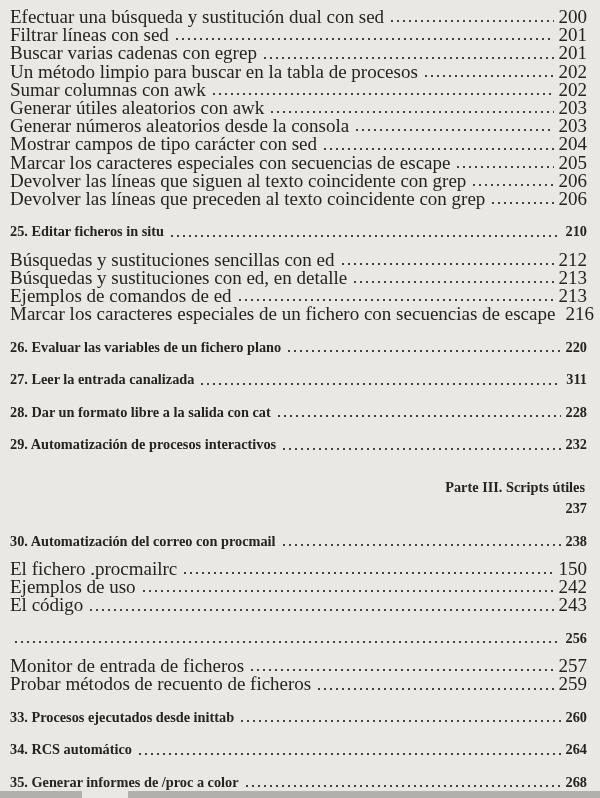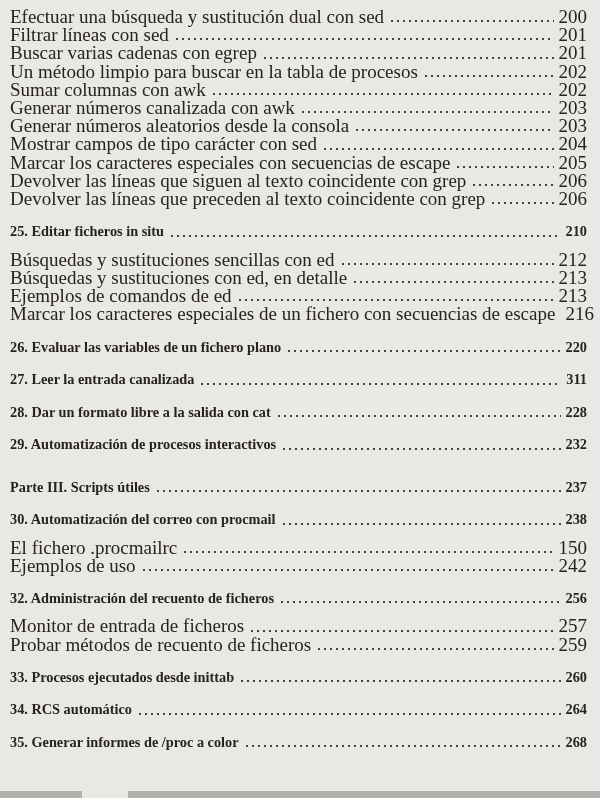--- a/index.html
+++ b/index.html
@@ -49,20 +49,21 @@
   }
   .kind-chapter,
   .kind-part {
     font-weight: 700;
     font-size: 14.3px;
     line-height: 18.5px;
     margin: 14px 0 10px 0;
   }
   .kind-part {
     margin-top: 24px;
+    flex-direction: column;
   }
   .scan-edge {
     position: absolute;
     bottom: 0;
     height: 7px;
     background: #b1b0ad;
   }
   .scan-edge-left {
     left: 0;
     width: 82px;
@@ -96,21 +97,21 @@
     <span class="label">Un método limpio para buscar en la tabla de procesos</span>
     <span class="leader"></span>
     <span class="pageno">202</span>
   </div>
       <div class="row kind-item">
     <span class="label">Sumar columnas con awk</span>
     <span class="leader"></span>
     <span class="pageno">202</span>
   </div>
       <div class="row kind-item">
-    <span class="label">Generar números canalizada con awk</span>
+    <span class="label">Generar útiles aleatorios con awk</span>
     <span class="leader"></span>
     <span class="pageno">203</span>
   </div>
       <div class="row kind-item">
     <span class="label">Generar números aleatorios desde la consola</span>
     <span class="leader"></span>
     <span class="pageno">203</span>
   </div>
       <div class="row kind-item">
     <span class="label">Mostrar campos de tipo carácter con sed</span>
@@ -190,22 +191,26 @@
       <div class="row kind-item">
     <span class="label">El fichero .procmailrc</span>
     <span class="leader"></span>
     <span class="pageno">150</span>
   </div>
       <div class="row kind-item">
     <span class="label">Ejemplos de uso</span>
     <span class="leader"></span>
     <span class="pageno">242</span>
   </div>
-      <div class="row kind-chapter">
-    <span class="label">32. Administración del recuento de ficheros</span>
+      <div class="row kind-item">
+    <span class="label">El código</span>
+    <span class="leader"></span>
+    <span class="pageno">243</span>
+  </div>
+      <div class="row kind-chapter">
     <span class="leader"></span>
     <span class="pageno">256</span>
   </div>
       <div class="row kind-item">
     <span class="label">Monitor de entrada de ficheros</span>
     <span class="leader"></span>
     <span class="pageno">257</span>
   </div>
       <div class="row kind-item">
     <span class="label">Probar métodos de recuento de ficheros</span>

